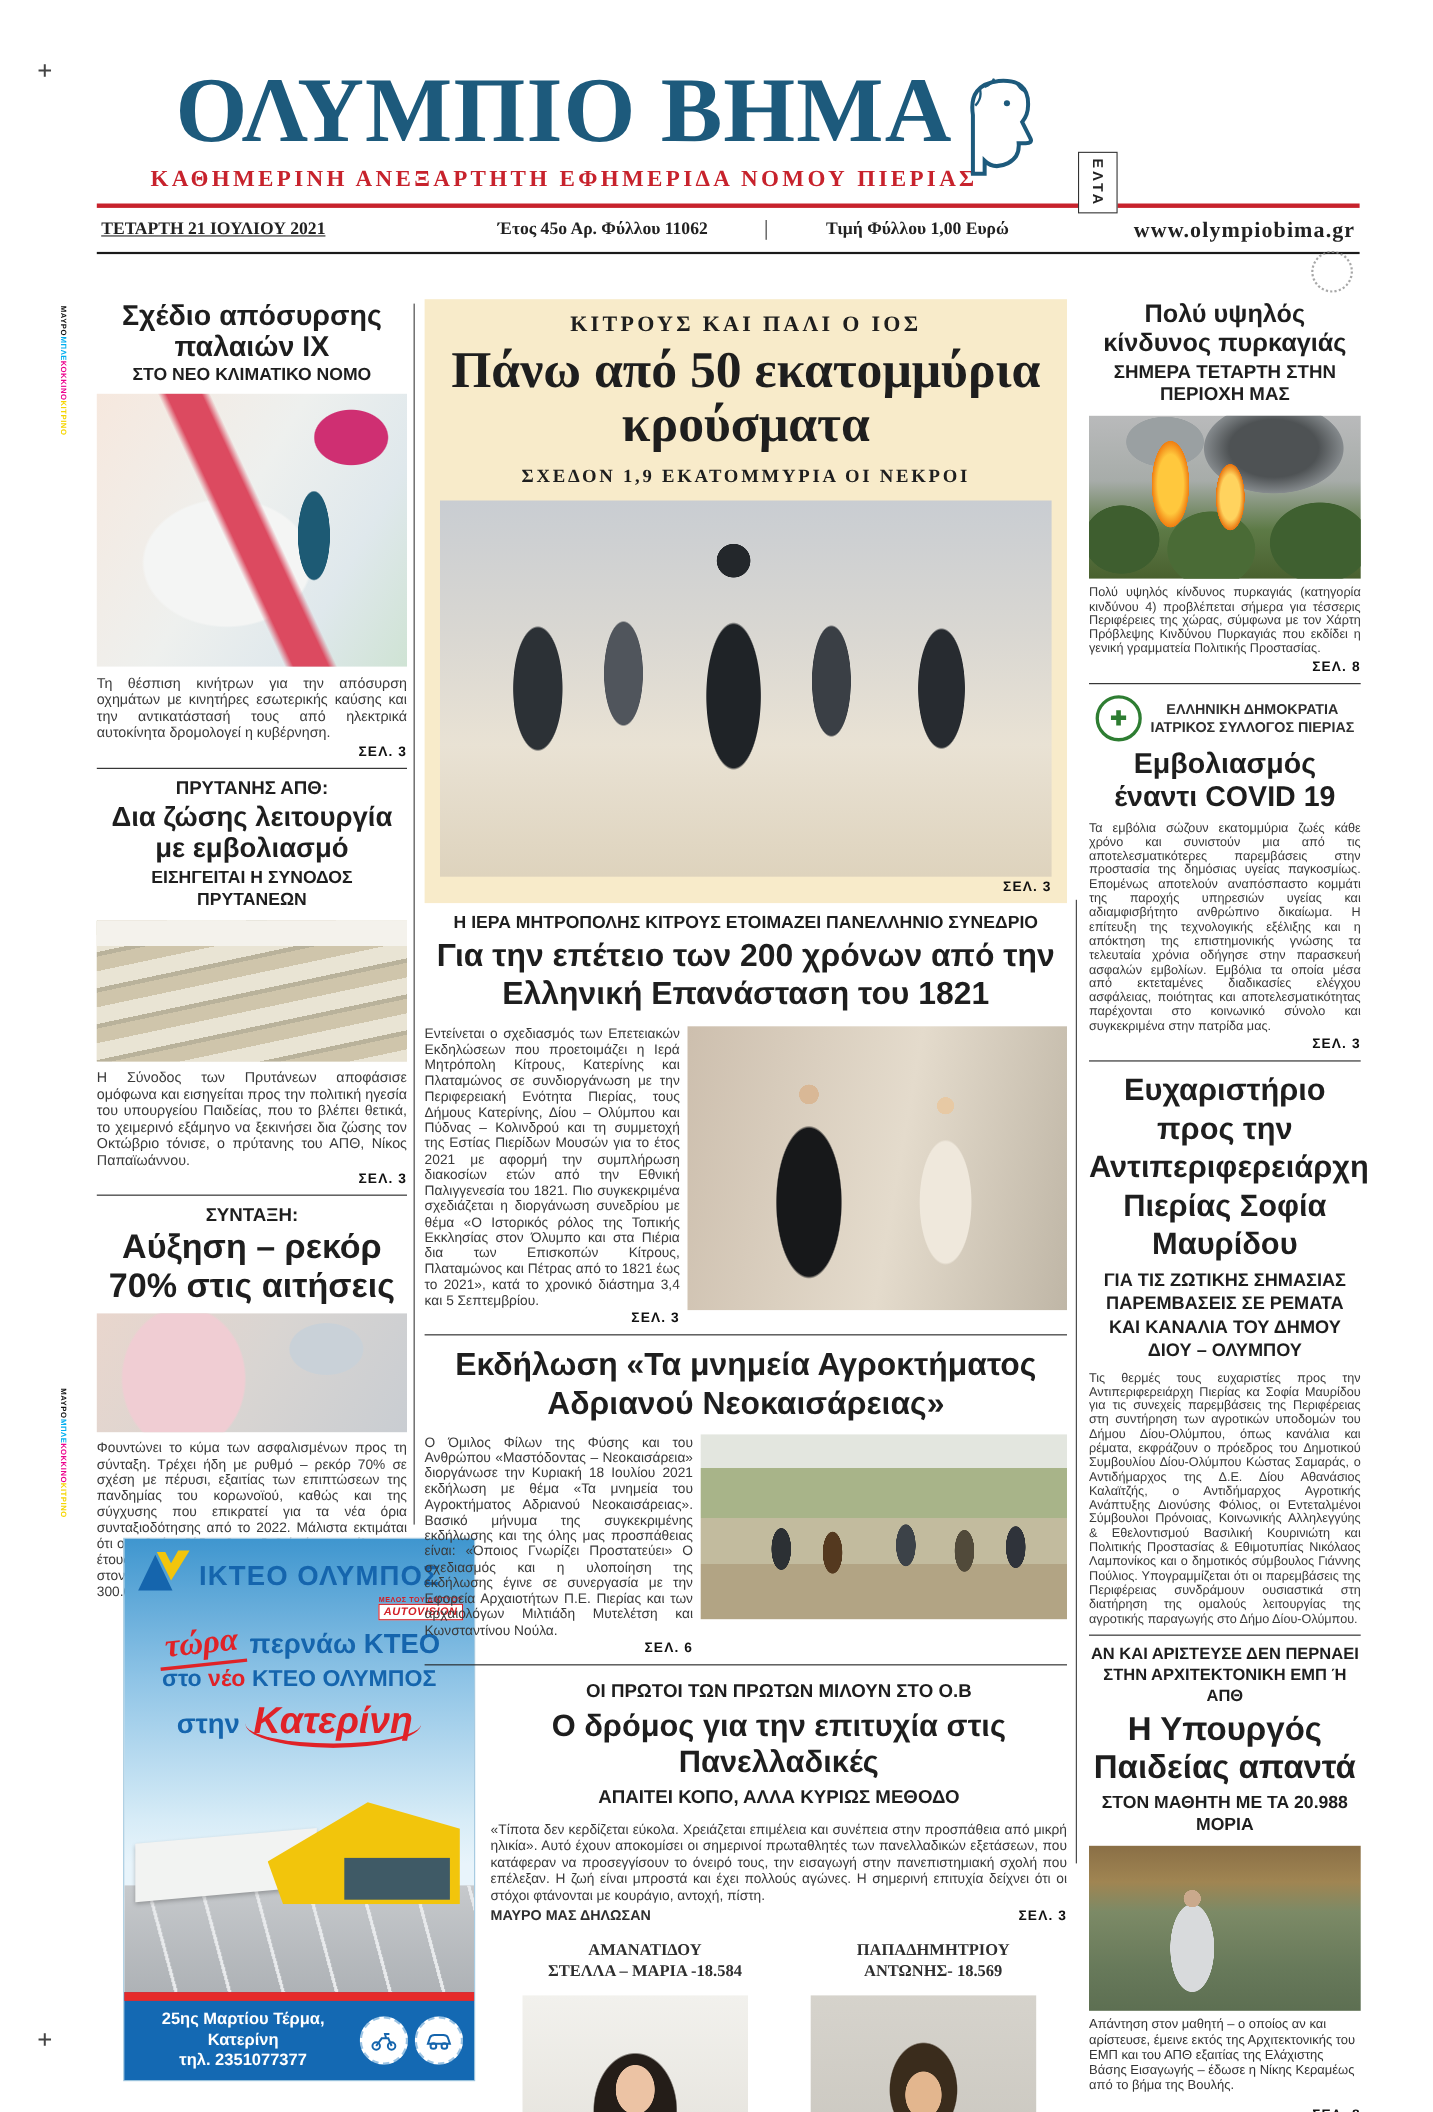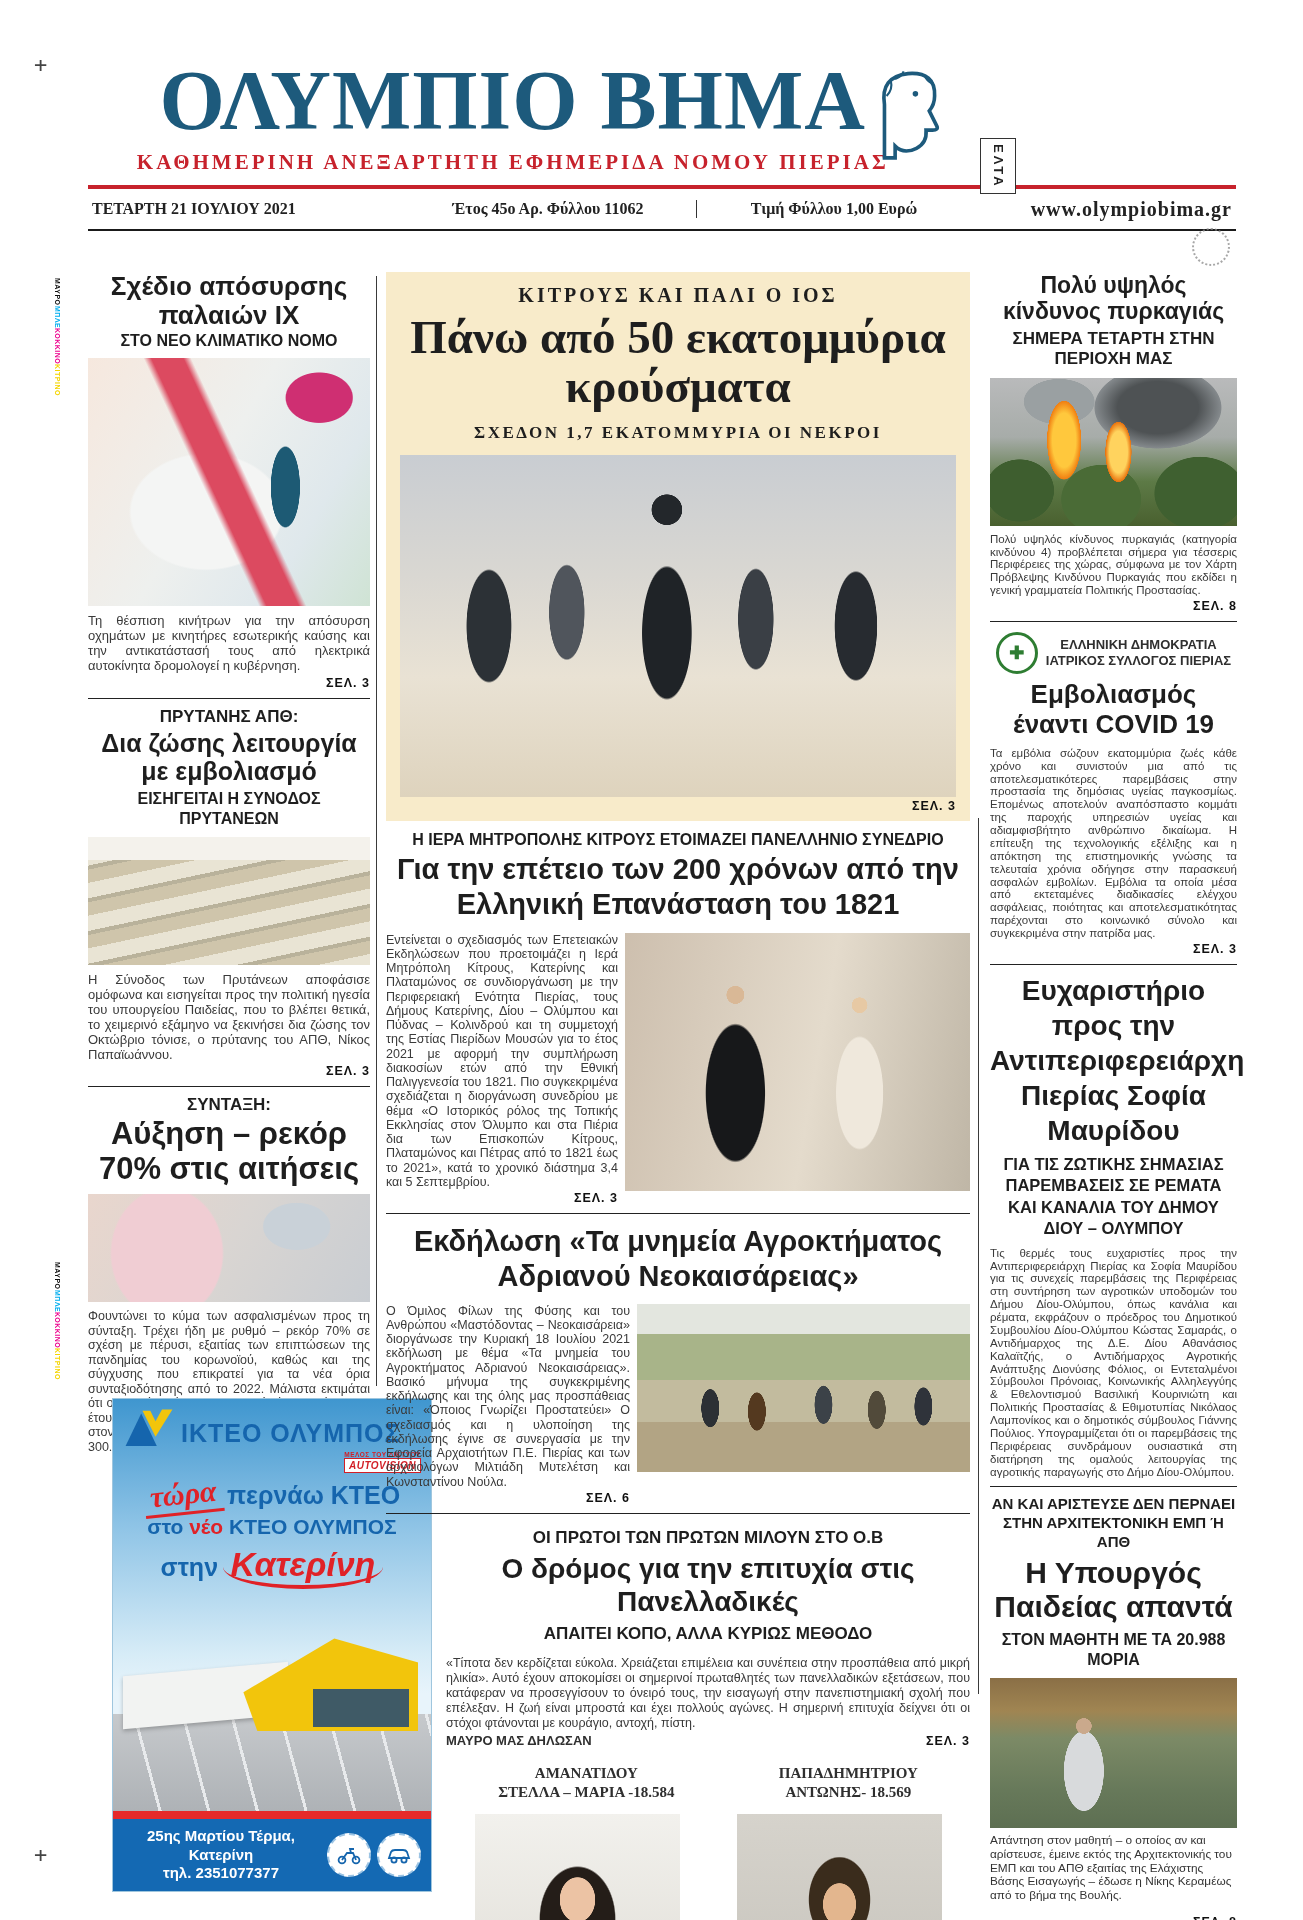--- a/index.html
+++ b/index.html
@@ -17,21 +17,21 @@
   
   .masthead{left:88px;top:58px;width:1148px;}
   .mast-left{width:74%;text-align:center;position:relative;}
   .mast-title{margin:0;font-family:"Liberation Serif",serif;font-weight:bold;font-size:84px;line-height:1.02;
               color:#1d5a7c;letter-spacing:1px;white-space:nowrap;}
   .mast-sub{margin:6px 0 0 0;font-family:"Liberation Serif",serif;font-weight:bold;font-size:21px;
             color:#c7222c;letter-spacing:3px;}
   .red-rule{border:none;border-top:4px solid #c7222c;margin:10px 0 0 0;}
   .dateline{display:flex;align-items:center;font-family:"Liberation Serif",serif;font-weight:bold;
             font-size:16px;color:#222;padding:9px 4px 8px 4px;}
-  .dl-date{width:27%;text-align:left;}
+  .dl-date{width:27%;text-align:left;text-decoration:underline;}
   .dl-issue{width:26%;text-align:center;}
   .dl-price{width:24%;text-align:center;border-left:1.5px solid #333;}
   .dl-web{flex:1;text-align:right;font-size:20px;letter-spacing:1px;}
   .black-rule{border:none;border-top:2.5px solid #1a1a1a;margin:0;}
   .zeus{position:absolute;left:782px;top:6px;}
   .elta{position:absolute;left:892px;top:80px;width:34px;height:54px;border:1.5px solid #333;
         display:flex;align-items:center;justify-content:center;background:#fff;}
   .elta span{writing-mode:vertical-rl;font-weight:bold;font-size:13px;letter-spacing:3px;color:#222;}
   .postmark{position:absolute;left:1192px;top:228px;width:34px;height:34px;border:2px dotted #8a8a8a;
             border-radius:50%;opacity:.75;}
@@ -314,21 +314,21 @@
         </div>
       </div>
     </div>
   </aside>
 
   <section class="col-center abs">
 
     <article class="virus-box">
       <p class="kick v-kick">ΚΙΤΡΟΥΣ ΚΑΙ ΠΑΛΙ Ο ΙΟΣ</p>
       <h2 class="h-sans v-head">Πάνω από 50 εκατομμύρια κρούσματα</h2>
-      <p class="kick v-sub">ΣΧΕΔΟΝ 1,7 ΕΚΑΤΟΜΜΥΡΙΑ ΟΙ ΝΕΚΡΟΙ</p>
+      <p class="kick v-sub">ΣΧΕΔΟΝ 1,9 ΕΚΑΤΟΜΜΥΡΙΑ ΟΙ ΝΕΚΡΟΙ</p>
       <div class="photo ph-street"></div>
       <span class="page-ref">ΣΕΛ. 3</span>
     </article>
 
     <article class="rev">
       <p class="kick rev-kick">Η ΙΕΡΑ ΜΗΤΡΟΠΟΛΗΣ ΚΙΤΡΟΥΣ ΕΤΟΙΜΑΖΕΙ ΠΑΝΕΛΛΗΝΙΟ ΣΥΝΕΔΡΙΟ</p>
       <h2 class="h-sans rev-head">Για την επέτειο των 200 χρόνων από την Ελληνική Επανάσταση του 1821</h2>
       <div class="cc-row">
         <div class="cc-body">
           <p class="body-txt">Εντείνεται ο σχεδιασμός των Επετειακών Εκδηλώσεων που προετοιμάζει η Ιερά Μητρόπολη Κίτρους, Κατερίνης και Πλαταμώνος σε συνδιοργάνωση με την Περιφερειακή Ενότητα Πιερίας, τους Δήμους Κατερίνης, Δίου – Ολύμπου και Πύδνας – Κολινδρού και τη συμμετοχή της Εστίας Πιερίδων Μουσών για το έτος 2021 με αφορμή την συμπλήρωση διακοσίων ετών από την Εθνική Παλιγγενεσία του 1821. Πιο συγκεκριμένα σχεδιάζεται η διοργάνωση συνεδρίου με θέμα «Ο Ιστορικός ρόλος της Τοπικής Εκκλησίας στον Όλυμπο και στα Πιέρια δια των Επισκοπών Κίτρους, Πλαταμώνος και Πέτρας από το 1821 έως το 2021», κατά το χρονικό διάστημα 3,4 και 5 Σεπτεμβρίου.</p>

